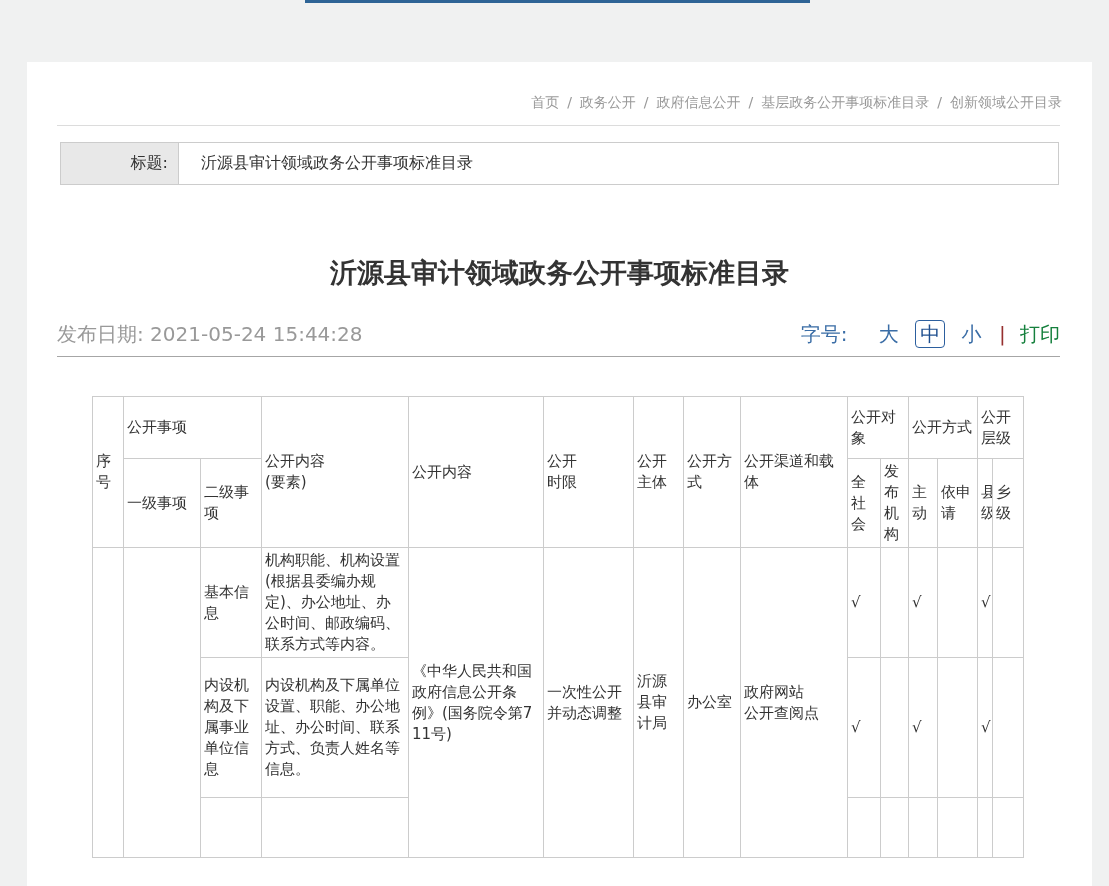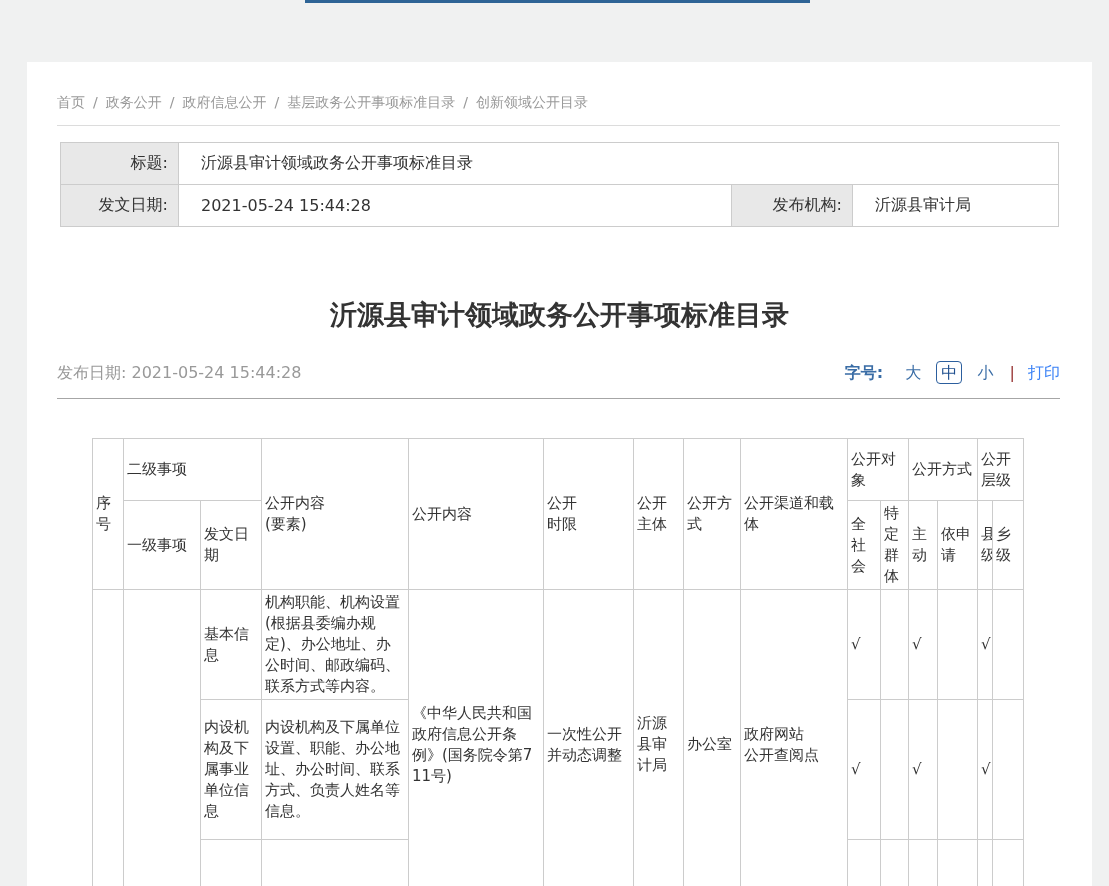--- a/index.html
+++ b/index.html
@@ -2,41 +2,41 @@
 <html><head>
 <meta charset="utf-8">
 <style>
   * { margin:0; padding:0; box-sizing:border-box; }
   html,body { width:1109px; height:886px; overflow:hidden;
     background:#f0f1f1; font-family:"DejaVu Sans","Liberation Sans",sans-serif; }
   .topbar { position:absolute; left:305px; top:0; width:505px; height:3px; background:#2e6496; }
   .card { position:absolute; left:27px; top:62px; width:1065px; height:860px; background:#ffffff; }
 
   
-  .breadcrumb { margin:32px 30px 0 30px; font-size:14px; color:#999; height:20px; }
+  .breadcrumb { margin:32px 30px 0 30px; font-size:14px; color:#999; height:20px;text-align:right; }
   .breadcrumb a { color:#999; text-decoration:none; cursor:pointer; }
   .bc-sep { margin:0 8px; color:#999; }
   .bc-line { margin:11px 32px 0 30px; border-bottom:1px solid #dcdcdc; }
 
   
   table.meta { margin:16px 0 0 33px; width:998px; border-collapse:collapse; table-layout:fixed; }
   table.meta td { border:1px solid #ccc; height:42px; font-size:16px; color:#333; vertical-align:middle; }
   table.meta td.lbl { background:#e8e8e8; text-align:right; padding-right:10px; }
   table.meta td.val { background:#fff; text-align:left; padding-left:22px; }
 
   
   h1.title { margin-top:70px; text-align:center; font-size:27px; line-height:36px; color:#333; font-weight:bold; }
-  .pubrow { margin:30px 32px 0 30px; height:22px; font-size:16px; color:#999; position:relative; }
+  .pubrow { margin:30px 32px 0 30px; height:22px; font-size:20px; color:#999; position:relative; }
   .pub-left { float:left; }
   .fontsize { float:right; color:#3a6da6; }
-  .fontsize .fs-label { color:#3a6da6; margin-right:12px;font-weight:bold; }
+  .fontsize .fs-label { color:#3a6da6; margin-right:20px; }
   .fs-opt { color:#3a6da6; margin:0 5px; cursor:pointer; }
   .fs-opt.active { border:1px solid #2c5f9e; border-radius:4px; padding:1px 4px; color:#1f4f8f; }
   .fs-bar { color:#96302f; margin:0 8px 0 6px; }
-  .fs-print { color:#3b82f6; cursor:pointer; }
+  .fs-print { color:#15803d; cursor:pointer; }
   .divider { margin:13px 32px 0 30px; border-bottom:1px solid #a6a6a6; }
 
   
   table.main { margin:39px 0 0 65px; width:931px; border-collapse:collapse; table-layout:fixed; background:#fff; }
   table.main th, table.main td {
     border:1px solid #ccc; font-size:15px; font-weight:normal; color:#333;
     vertical-align:middle; text-align:left; padding:2px 3px;
     line-height:21px; white-space:pre-line; word-break:break-all; overflow:hidden;
   }
   tr.h1 { height:62px; } tr.h2 { height:86px; }
@@ -59,26 +59,20 @@
     <colgroup>
         <col style="width:118px">
         <col style="width:553px">
         <col style="width:121px">
         <col style="width:206px">
       </colgroup>
     <tbody>
         <tr>
       <td class="lbl">标题:</td>
       <td class="val" colspan="3">沂源县审计领域政务公开事项标准目录</td>
-    </tr>
-    <tr>
-      <td class="lbl">发文日期:</td>
-      <td class="val">2021-05-24 15:44:28</td>
-      <td class="lbl">发布机构:</td>
-      <td class="val">沂源县审计局</td>
     </tr>
   </tbody>
     </table>
 
   <h1 class="title">沂源县审计领域政务公开事项标准目录</h1>
 
   <div class="pubrow">
     <span class="pub-left">
       <span>发布日期:</span>
       <span>2021-05-24 15:44:28</span>
@@ -108,38 +102,38 @@
         <col style="width:33px">
         <col style="width:28px">
         <col style="width:29px">
       <col style="width:40px">
         <col style="width:15px">
         <col style="width:31px">
     </colgroup>
     <tbody>
         <tr class="h1">
       <th rowspan="2">序号</th>
-      <th colspan="2">二级事项</th>
+      <th colspan="2">公开事项</th>
       <th rowspan="2">公开内容
 (要素)</th>
       <th rowspan="2">公开内容</th>
       <th rowspan="2">公开
 时限</th>
       <th rowspan="2">公开主体</th>
       <th rowspan="2">公开方式</th>
       <th rowspan="2">公开渠道和载体</th>
       <th colspan="2">公开对象</th>
       <th colspan="2">公开方式</th>
       <th colspan="2">公开层级</th>
     </tr>
     <tr class="h2">
       <th>一级事项</th>
-      <th>发文日期</th>
+      <th>二级事项</th>
       <th>全社会</th>
-      <th>特定群体</th>
+      <th>发布机构</th>
       <th>主动</th>
       <th>依申请</th>
       <th>县级</th>
       <th>乡级</th>
     </tr>
     <tr class="r1">
       <td rowspan="3"></td>
       <td rowspan="3"></td>
       <td>基本信息</td>
       <td>机构职能、机构设置(根据县委编办规定)、办公地址、办公时间、邮政编码、联系方式等内容。</td>

